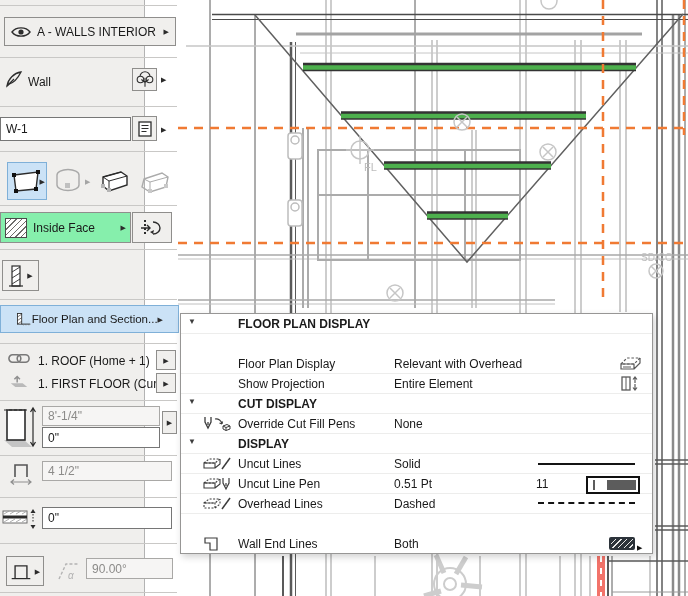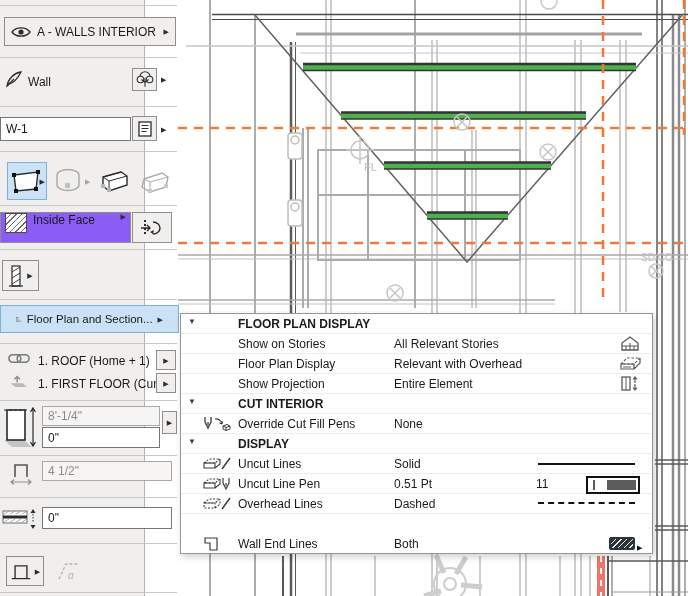--- a/index.html
+++ b/index.html
@@ -7,31 +7,31 @@
           font-family:"Liberation Sans",sans-serif;color:#1a1a1a;font-size:12px}
   .abs{position:absolute}
   svg{display:block}
   
   .sidebar{position:absolute;left:0;top:0;width:145px;height:596px;background:#f0efed;
            border-right:1px solid #b3b3b3;box-sizing:border-box}
   .sep{position:absolute;left:0;width:177px;height:1px;background:#c9c8c6}
   .btn{position:absolute;border:1px solid #8f8e8c;background:#f0efed;box-sizing:border-box;
        display:flex;align-items:center;justify-content:center}
   .btn.sel{background:#cbe2f6;border-color:#7fb0d8}
-  .combo{position:absolute;border:1px solid #8f8e8c;background:#8b5cf6;box-sizing:border-box;
-         display:flex;padding:0 4px;gap:6px}
+  .combo{position:absolute;border:1px solid #8f8e8c;background:#86efac;box-sizing:border-box;
+         display:flex;align-items:center;padding:0 4px;gap:6px}
   .field{position:absolute;border:1px solid #767676;background:#ffffff;box-sizing:border-box;
          font-family:"Liberation Sans",sans-serif;font-size:12px;padding:0 5px;color:#1a1a1a}
   .field.dis{background:#f6f5f4;border-color:#a9a8a6;color:#8c8b89}
   .lbl{font-size:12px;white-space:nowrap}
   .lbl.sm{font-size:11.5px}
   .arr{font-size:7px;color:#2b2b2b;line-height:1}
   .arr.dis{color:#a5a5a5}
   .rowsel{position:absolute;left:0;top:305px;width:179px;height:28px;background:#cbe2f6;
-          border:1px solid #7fb0d8;box-sizing:border-box;display:flex;align-items:center;gap:5px;padding:0 15px}
+          border:1px solid #7fb0d8;box-sizing:border-box;display:flex;align-items:center;padding:0 15px}
   .hatch{background:repeating-linear-gradient(135deg,#ffffff 0 3px,#6d6c6a 3px 4px);border:1px solid #4a4a4a}
   
   .popup{position:absolute;left:180px;top:313px;width:473px;height:241px;background:#ffffff;
          border:1px solid #979695;box-sizing:border-box;box-shadow:2px 3px 7px rgba(0,0,0,.18)}
   .prow{position:absolute;left:0;width:471px;height:20px;border-bottom:1px solid #ededec;box-sizing:border-box}
   .tri{position:absolute;left:7px;top:4px;font-size:8px;color:#3c3c3c;line-height:1}
   .ptitle{position:absolute;left:57px;top:3px;font-weight:bold;font-size:12px;white-space:nowrap}
   .plabel{position:absolute;left:57px;top:3px;font-size:12px;white-space:nowrap}
   .pvalue{position:absolute;left:213px;top:3px;font-size:12px;white-space:nowrap}
   .ppen{position:absolute;left:355px;top:3px;font-size:12px}
@@ -372,37 +372,30 @@
       <svg width="22" height="20" viewBox="0 0 26 22">
         <path d="M6,20 V5 H20 V20" fill="none" stroke="#2b2b2b" stroke-width="1.6"></path>
         <line x1="2" y1="20" x2="24" y2="20" stroke="#2b2b2b" stroke-width="1.4"></line>
         </svg>
       <span class="arr">▶</span>
     </div>
     <svg class="abs" style="left:54px;top:560px" width="28" height="22" viewBox="0 0 28 22">
       <path d="M5,19 L12,4 H24" fill="none" stroke="#b3b3b3" stroke-width="1.4" stroke-dasharray="3 2"></path>
       <text x="14" y="19" font-size="10" font-style="italic" fill="#b3b3b3" font-family="Liberation Sans, sans-serif">α</text>
       </svg>
+    <input class="field dis" style="left: 86px; top: 558px; width: 87px; height: 21px;" readonly="" value="90.00°">
   </div>
 
   <div class="popup">
 
     <div class="prow" style="top:0">
       <span class="tri">▼</span>
       <span class="ptitle">FLOOR PLAN DISPLAY</span>
     </div>
 
-    <div class="prow" style="top:20px">
-      <span class="plabel">Show on Stories</span>
-      <span class="pvalue">All Relevant Stories</span>
-      <svg class="picon-r" viewBox="0 0 26 19">
-        <path d="M5,9 L13,3 L21,9 V16 H5 Z" fill="none" stroke="#5a5a5a" stroke-width="1.3"></path>
-        <path d="M5,12 H21 M13,9 V16 M9,16 V12 M17,16 V12" stroke="#5a5a5a" stroke-width="1.1"></path>
-        </svg>
-    </div>
 
     <div class="prow" style="top:40px">
       <span class="plabel">Floor Plan Display</span>
       <span class="pvalue">Relevant with Overhead</span>
       <svg class="picon-r" viewBox="0 0 26 19">
         <path d="M4,10 L10,4 L23,4 L17,10 Z" fill="none" stroke="#5a5a5a" stroke-width="1.2" stroke-dasharray="2.5 1.8"></path>
         <path d="M4,10 H17 V15 H4 Z M17,15 L23,9 V4" fill="none" stroke="#5a5a5a" stroke-width="1.2"></path>
         <path d="M6,13 h8" stroke="#5a5a5a" stroke-width="1"></path>
         </svg>
     </div>
@@ -412,21 +405,21 @@
       <span class="pvalue">Entire Element</span>
       <svg class="picon-r" viewBox="0 0 26 19">
         <rect x="5" y="3" width="8" height="13" fill="none" stroke="#5a5a5a" stroke-width="1.3"></rect>
         <path d="M9,3 V16" stroke="#5a5a5a" stroke-width="1"></path>
         <path d="M18,9 V3.5 M16,5.5 L18,3 L20,5.5 M18,10 V15.5 M16,13.5 L18,16 L20,13.5" fill="none" stroke="#5a5a5a" stroke-width="1.2"></path>
         </svg>
     </div>
 
     <div class="prow" style="top:80px">
       <span class="tri">▼</span>
-      <span class="ptitle">CUT INTERIOR</span>
+      <span class="ptitle">CUT DISPLAY</span>
     </div>
 
     <div class="prow" style="top:100px">
       <svg class="picon" viewBox="0 0 30 18">
         <path d="M4,2 v5 l3,6 3,-6 v-5 M7,7 v3" fill="none" stroke="#3c3c3c" stroke-width="1.3"></path>
         <path d="M14,4 a6,6 0 0 1 7,5 M21,9 l-2.5,-1 m2.5,1 l0.5,-2.5" fill="none" stroke="#3c3c3c" stroke-width="1.2"></path>
         <path d="M22,11 l4,-1.5 3,1.5 -4,1.5 Z M22,11 v3 l3,1.5 v-3 M29,11 v3 l-4,1.5" fill="none" stroke="#3c3c3c" stroke-width="1"></path>
         </svg>
       <span class="plabel">Override Cut Fill Pens</span>
       <span class="pvalue">None</span>

